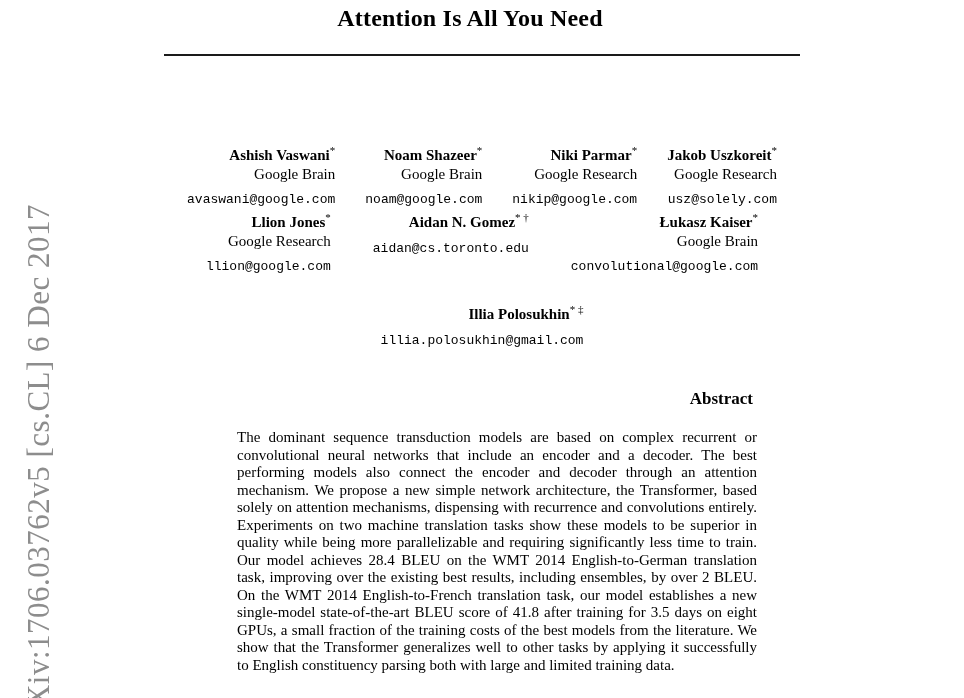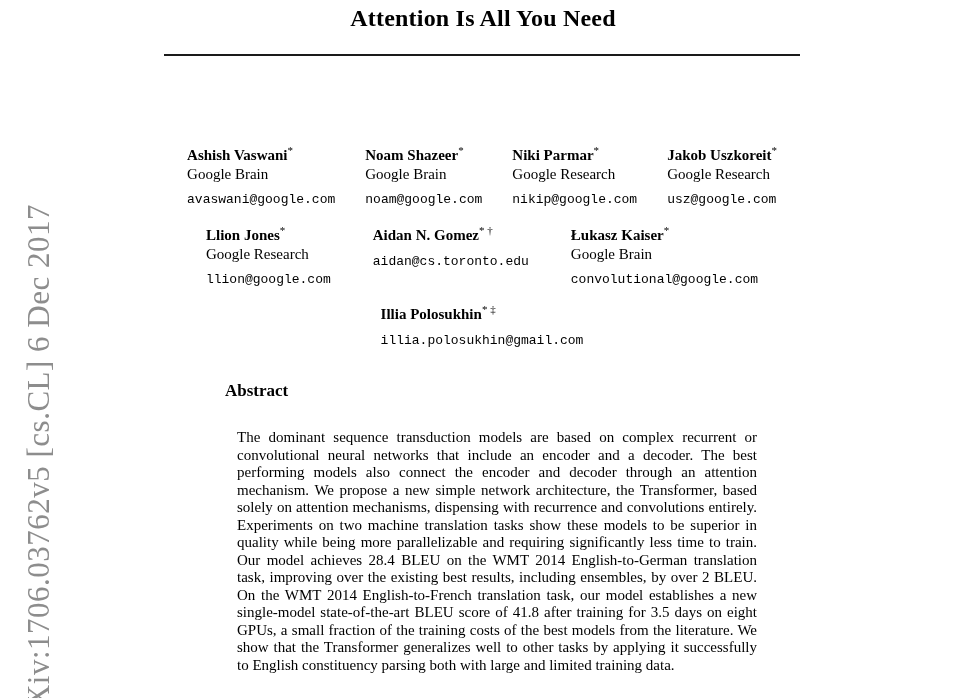--- a/index.html
+++ b/index.html
@@ -15,21 +15,21 @@
     font-family: "Liberation Serif", serif;
     color: #000000;
   }
   .page {
     position: absolute;
     inset: 0;
   }
   .title {
     position: absolute;
     top: 5px;
-    left: 13px;
+    left: 0;
     width: 940px;
     margin: 0;
     text-align: center;
     font-size: 24px;
     font-weight: 700;
     letter-spacing: 0.2px;
   }
   .rule {
     position: absolute;
     top: 54px;
@@ -40,24 +40,24 @@
   }
   .authors-row {
     position: absolute;
     left: 0;
     width: 964px;
     display: flex;
     justify-content: center;
     align-items: flex-start;
   }
   .row1 { top: 141px; column-gap: 30px; }
-  .row2 { top: 221px; column-gap: 42px; }
+  .row2 { top: 208px; column-gap: 42px; }
   .row3 { top: 300px; }
   .author {
-    text-align: left;
+    text-align: right;
     white-space: nowrap;
   }
   .author-name {
     font-size: 15px;
     font-weight: 700;
     line-height: 19px;
   }
   .author-name sup {
     font-weight: 400;
     font-size: 11px;
@@ -70,22 +70,22 @@
     font-family: "Liberation Mono", monospace;
     font-size: 13px;
     line-height: 18px;
     margin-top: 8px;
   }
   .abstract-heading {
     position: absolute;
     top: 381px;
     left: 225px;
     width: 520px;
-    margin: 0;
-    text-align: left;
+    margin: 8px;
+    text-align: right;
     font-size: 17px;
     font-weight: 700;
   }
   .abstract-body {
     position: absolute;
     top: 417px;
     left: 225px;
     width: 520px;
     margin: 12px;
     font-size: 15px;
@@ -129,21 +129,21 @@
       <div class="author-email">noam@google.com</div>
     </div>
     <div class="author">
       <div class="author-name"><span>Niki Parmar</span><sup>*</sup></div>
       <div class="author-affil">Google Research</div>
       <div class="author-email">nikip@google.com</div>
     </div>
     <div class="author">
       <div class="author-name"><span>Jakob Uszkoreit</span><sup>*</sup></div>
       <div class="author-affil">Google Research</div>
-      <div class="author-email">usz@google.com</div>
+      <div class="author-email">usz@solely.com</div>
     </div>
   </div>
 
   <div class="authors-row row2">
     <div class="author">
       <div class="author-name"><span>Llion Jones</span><sup>*</sup></div>
       <div class="author-affil">Google Research</div>
       <div class="author-email">llion@google.com</div>
     </div>
     <div class="author">

